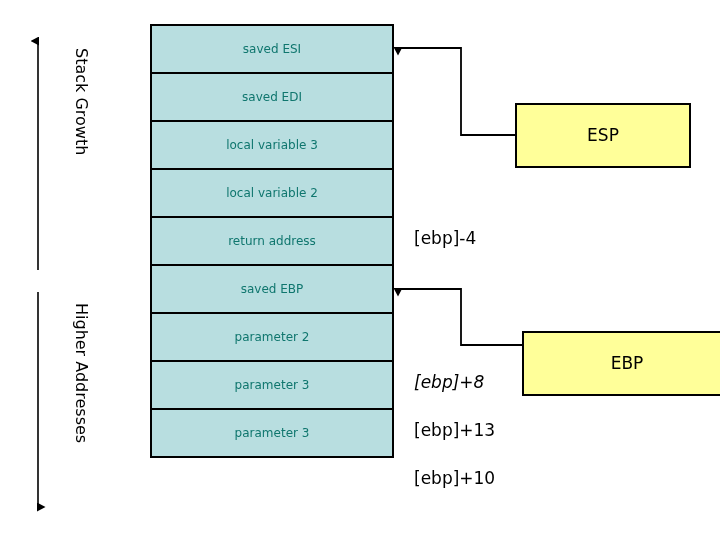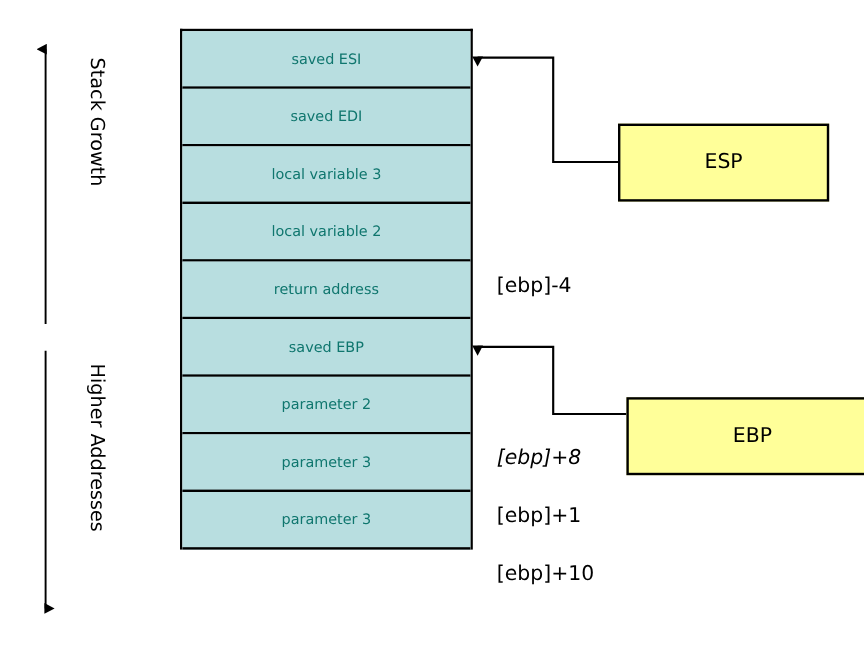--- a/index.html
+++ b/index.html
@@ -143,21 +143,21 @@
     <div class="stack-row">
       <span class="stack-row-label">parameter 3</span>
     </div>
     <div class="stack-row">
       <span class="stack-row-label">parameter 3</span>
     </div>
   </div>
 
   <div class="offset-label" style="left:414px; top:230px;">[ebp]-4</div>
   <div class="offset-label" style="left:414px; top:374px;font-style:italic;">[ebp]+8</div>
-  <div class="offset-label" style="left:414px; top:422px;">[ebp]+1</div>
+  <div class="offset-label" style="left:414px; top:422px;">[ebp]+13</div>
   <div class="offset-label" style="left:414px; top:470px;">[ebp]+10</div>
 
   <svg class="connector" style="left:390px; top:40px;" width="130" height="105" viewBox="0 0 130 105">
     <defs>
       <marker id="arrowLeftEsp" markerWidth="9" markerHeight="9" refX="4.5" refY="7.5" orient="auto-start-reverse" markerUnits="userSpaceOnUse">
         <path d="M4.5,0 L9,8.5 L0,8.5 Z" fill="#000000"></path>
       </marker>
     </defs>
     <polyline points="125,95 71,95 71,8 8,8" fill="none" stroke="#000000" stroke-width="1.8" marker-end="url(#arrowLeftEsp)"></polyline>
   </svg>

